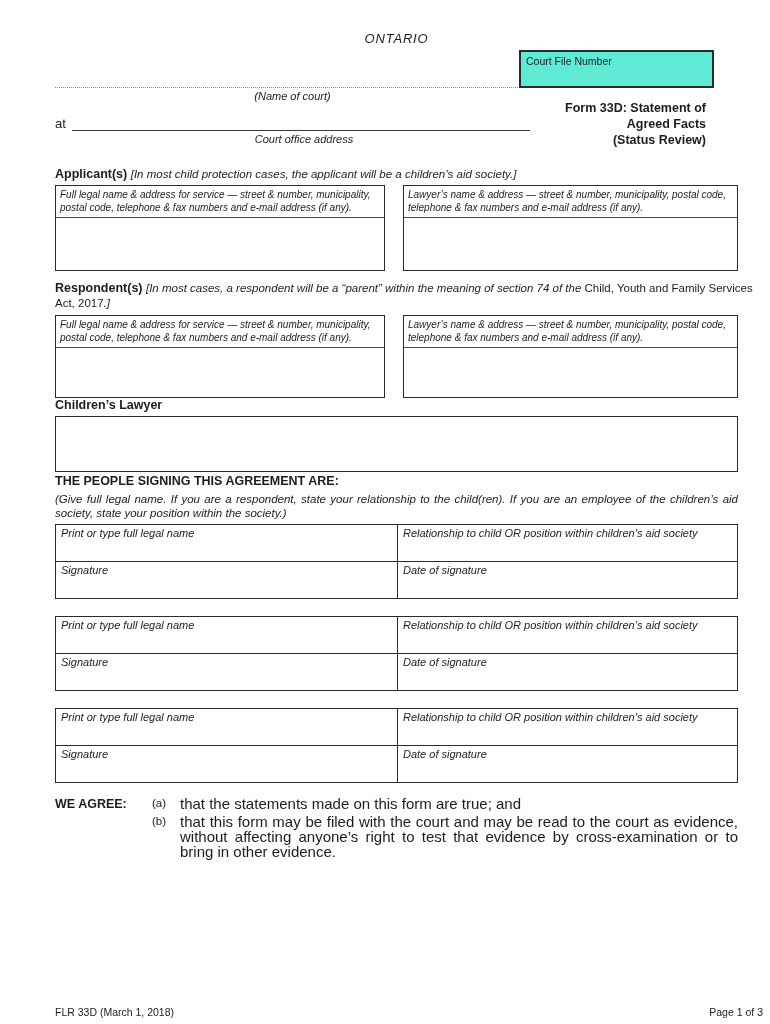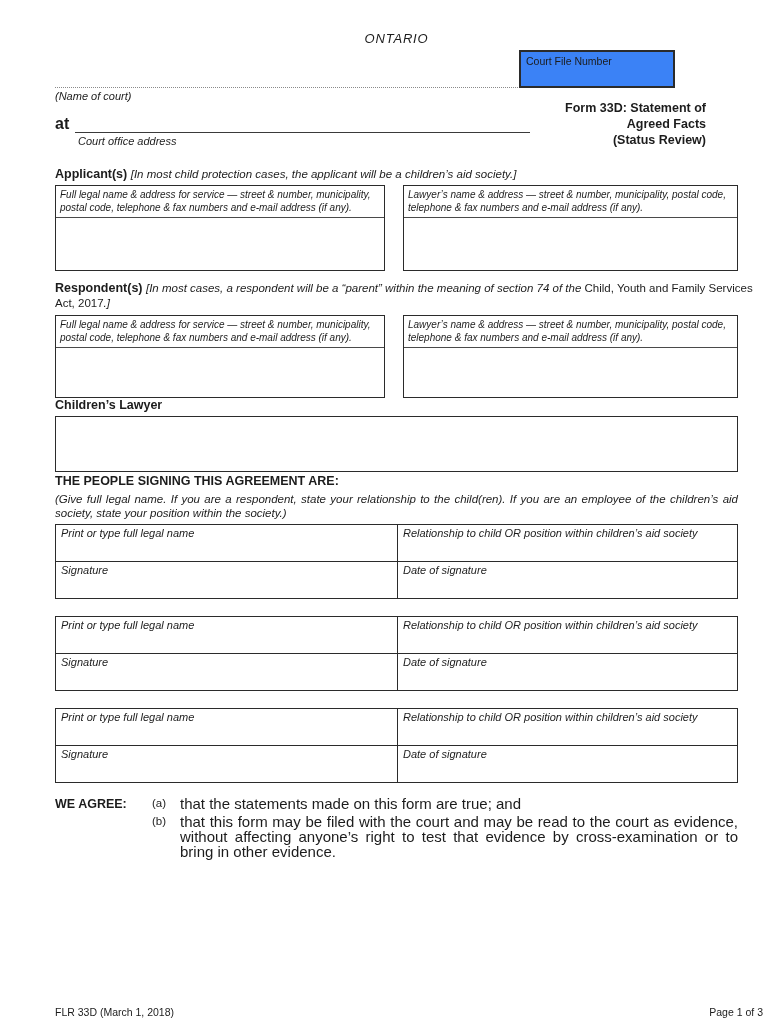--- a/index.html
+++ b/index.html
@@ -15,35 +15,35 @@
   }
   .content { margin:0 32px 0 55px; }
 
   
   .header { position:relative; height:162px; }
   .ontario {
     text-align:center; font-style:italic; font-size:13px;
     padding-top:31px; letter-spacing:0.8px;
   }
   .cfn-box {
-    position:absolute; top:50px; left:519px; width:156px; height:38px;
-    border:2px solid #2b2b2b; background:#3b82f6;
+    position:absolute; top:50px; left:519px; width:195px; height:38px;
+    border:2px solid #2b2b2b; background:#5eead4;
     font-size:10.5px; padding:3px 5px;
   }
   .court-name-field {
     width:475px; height:37px; margin-top:5px;
     border-bottom:1px dotted #8a8a8a;
   }
   .caption {
-    font-style:italic; font-size:11px; 
+    font-style:italic; font-size:11px; text-align:center;
     margin-top:2px;
   }
   .caption-court { width:475px; }
   .at-row { display:flex; width:475px; margin-top:13px; align-items:flex-end; }
-  .at-label { font-weight:bold; font-size:16px; padding-right:6px; }
+  .at-label { font-weight:normal; font-size:13px; padding-right:6px; }
   .court-office-field { flex:1; height:16px; border-bottom:1.5px solid #3a3a3a; }
   .caption-office { width:452px; margin-left:23px; }
   .form-title {
     position:absolute; top:100px; left:358px; width:348px;
     text-align:right; font-weight:bold; font-size:12.5px; line-height:16px;
   }
 
   
   .section-heading { font-size:12.5px; font-weight:bold; line-height:15px; }
   .heading-note { font-weight:normal; font-style:italic; font-size:11.5px; }

